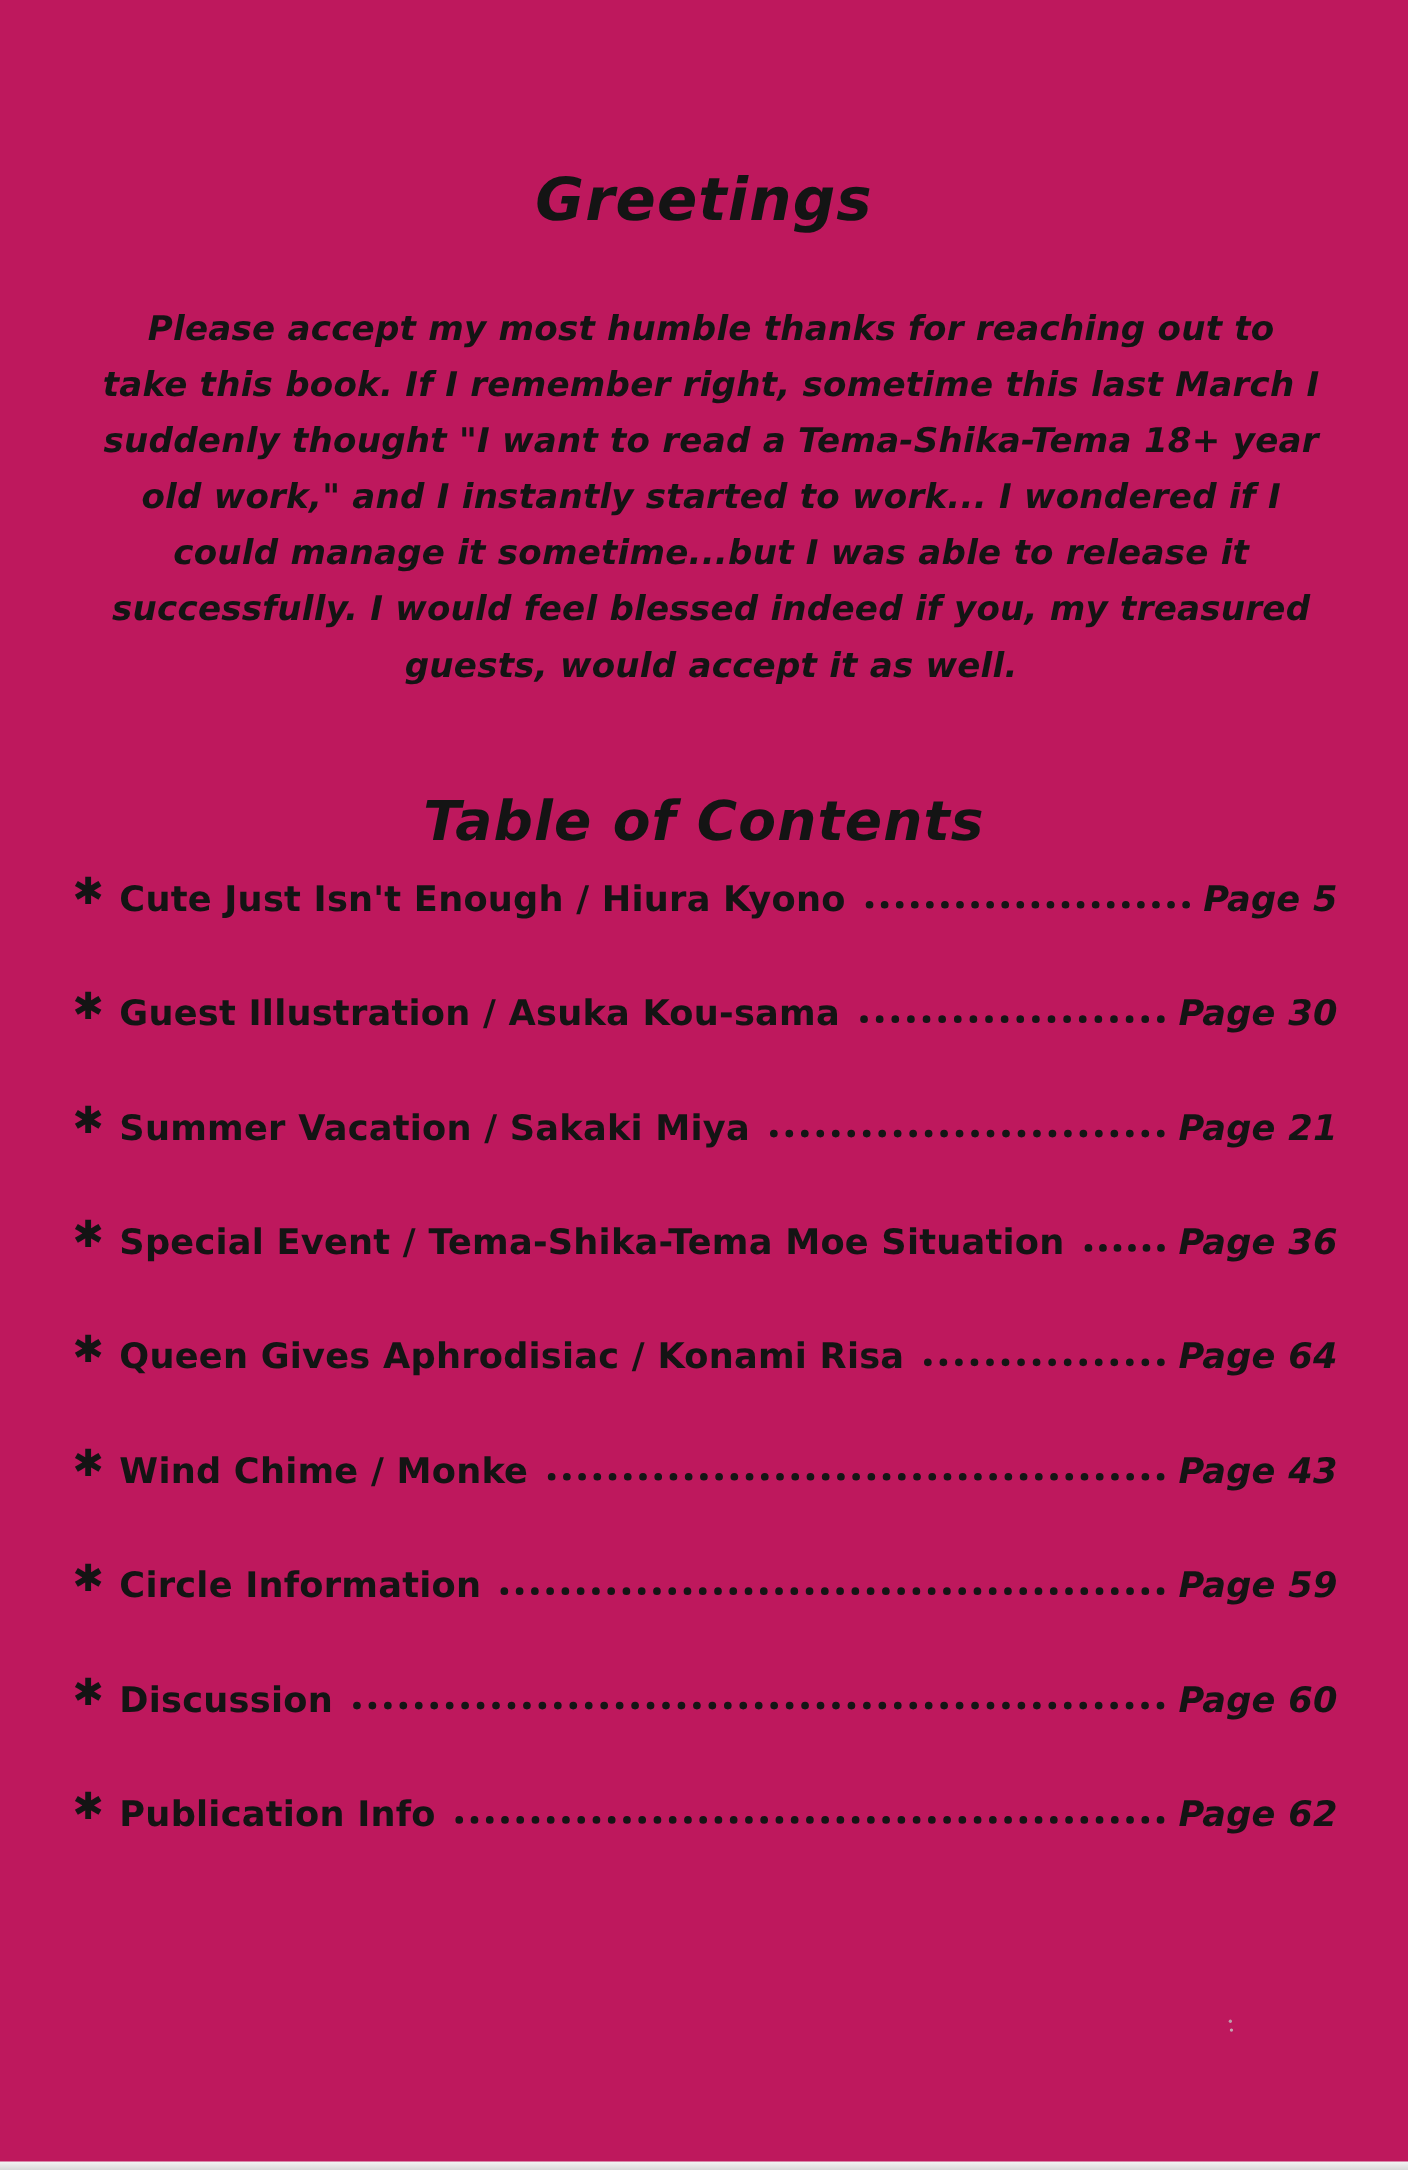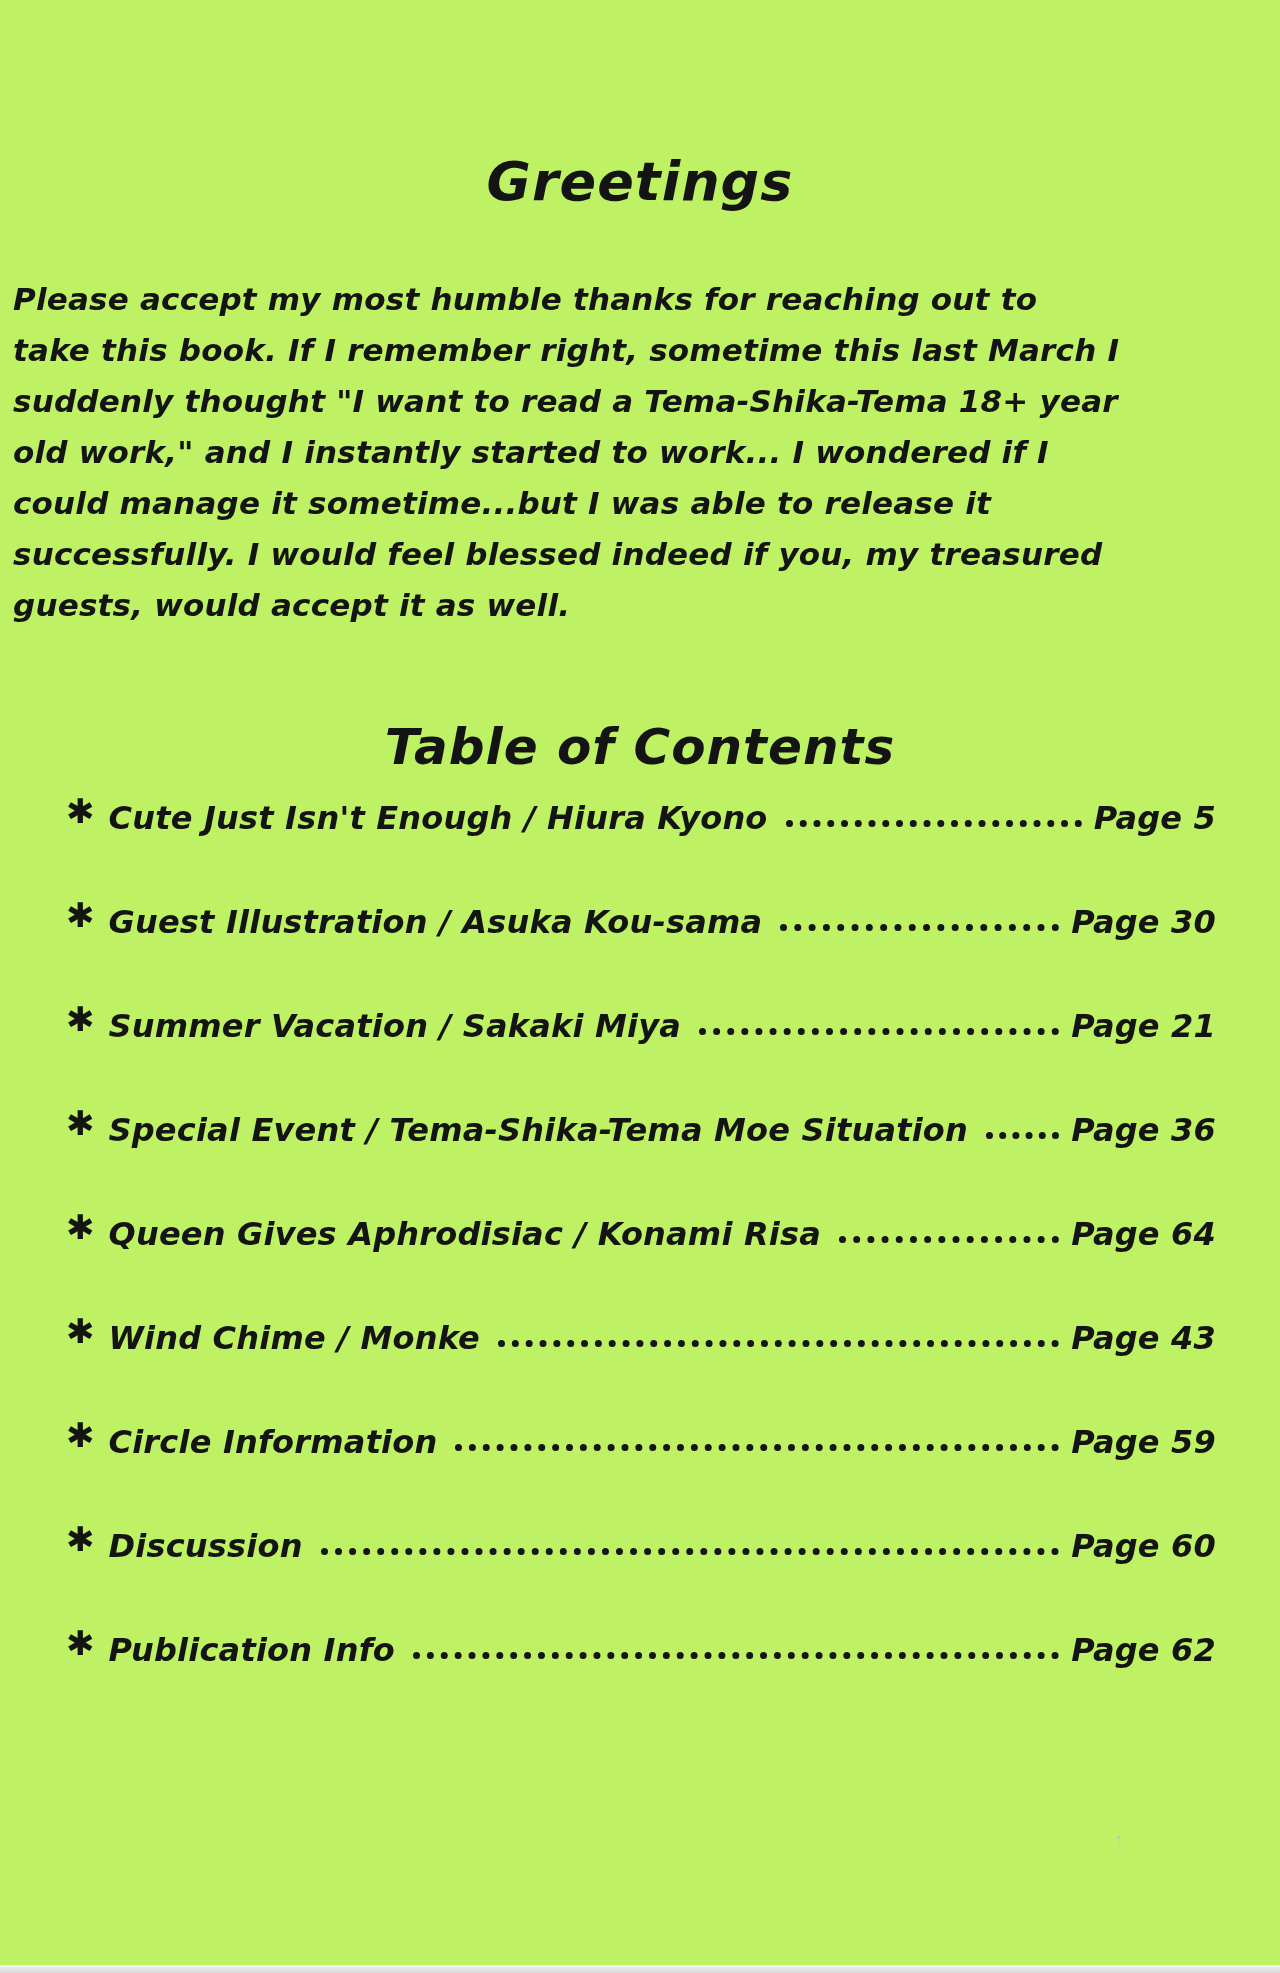--- a/index.html
+++ b/index.html
@@ -4,37 +4,37 @@
 <style>
   html, body {
     margin: 0;
     padding: 0;
     background: #ffffff;
   }
   .page {
     position: relative;
     width: 1280px;
     height: 1973px;
-    background: #bef264;
+    background: #be185d;
     overflow: hidden;
     font-family: "DejaVu Sans", "Liberation Sans", sans-serif;
     color: #141414;
   }
   .greeting-title {
     margin-top: 148px;
     text-align: center;
     font-size: 54px;
     font-weight: 800;
     font-style: italic;
     letter-spacing: 1px;
     line-height: 1.25;
   }
   .greeting-paragraph {
     margin-top: 58px;
-    text-align: left;
+    text-align: center;
     font-size: 31px;
     font-weight: 600;
     font-style: italic;
     line-height: 51px;
     letter-spacing: 0.2px;
     margin-left: 13px;
   }
   .greeting-line {
     white-space: nowrap;
   }
@@ -60,21 +60,20 @@
     font-size: 34px;
     font-weight: 700;
     font-style: normal;
     transform: translateY(-6px);
     margin-right: 14px;
     flex: 0 0 auto;
   }
   .toc-label {
     font-size: 32px;
     font-weight: 600;
-    font-style: italic;
     letter-spacing: 0.2px;
     white-space: nowrap;
     flex: 0 0 auto;
   }
   .toc-leader {
     flex: 1 1 auto;
     border-bottom: 7px dotted #151515;
     margin: 0 12px 0 18px;
     transform: translateY(-2px);
     min-width: 30px;

